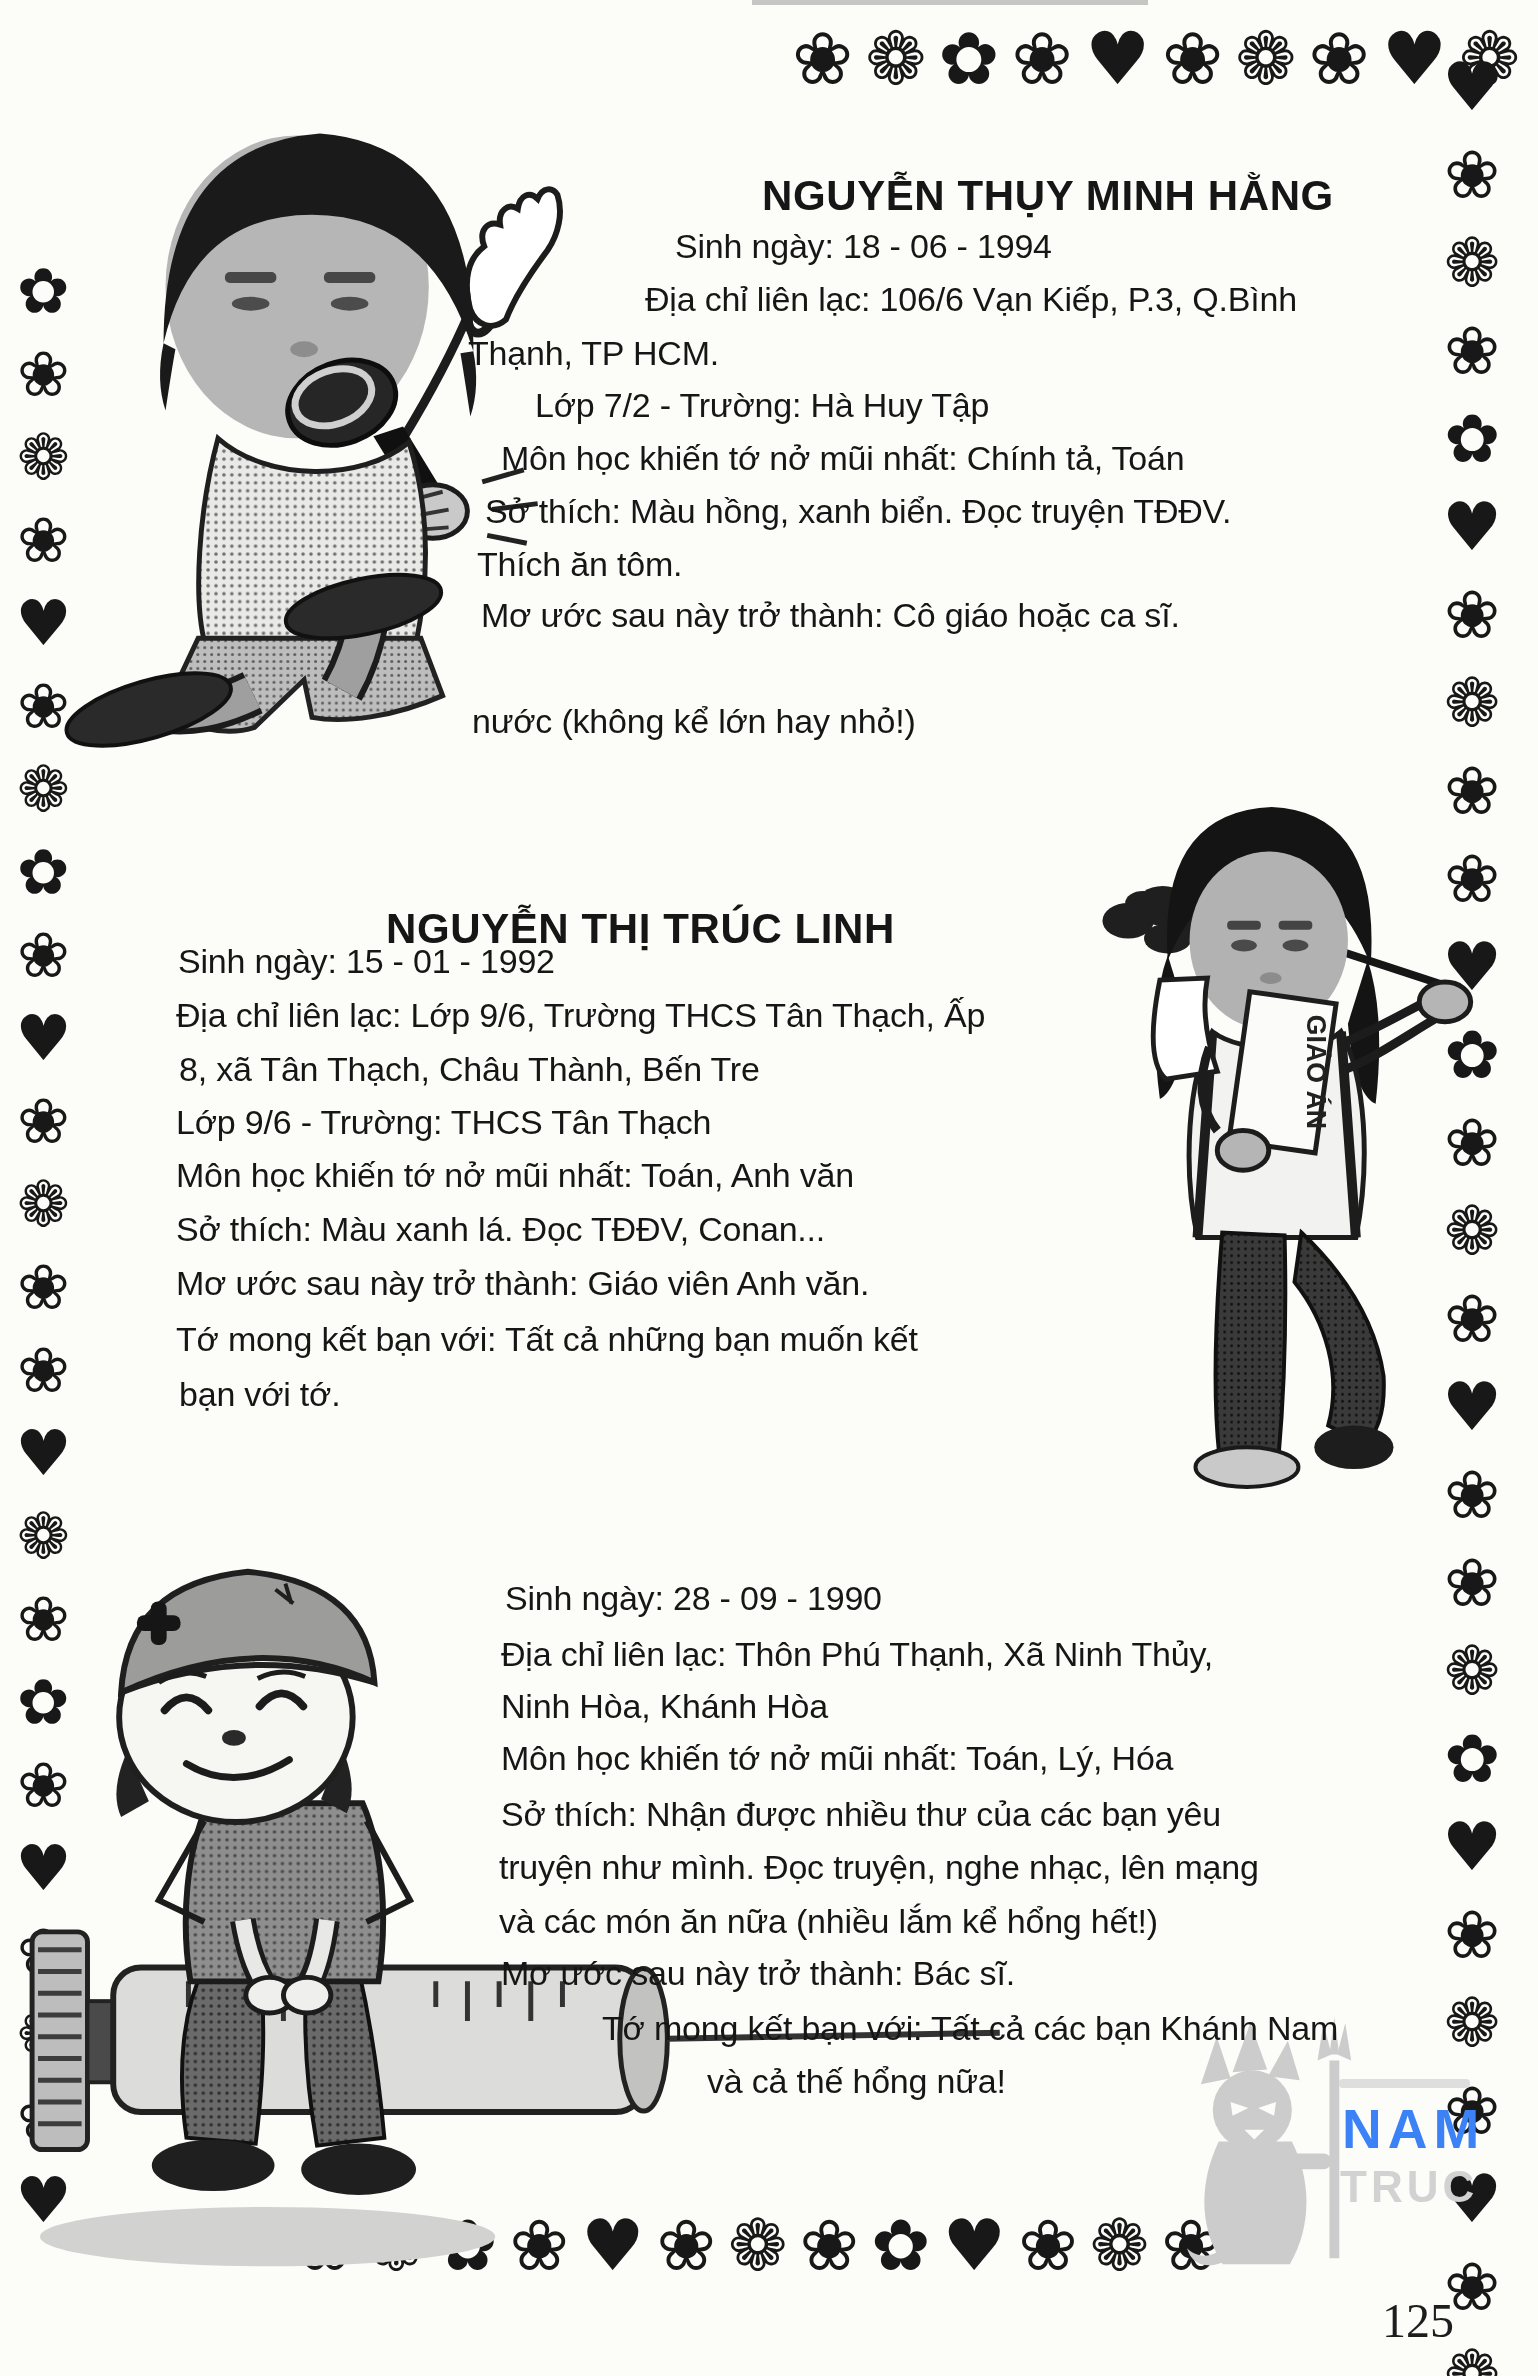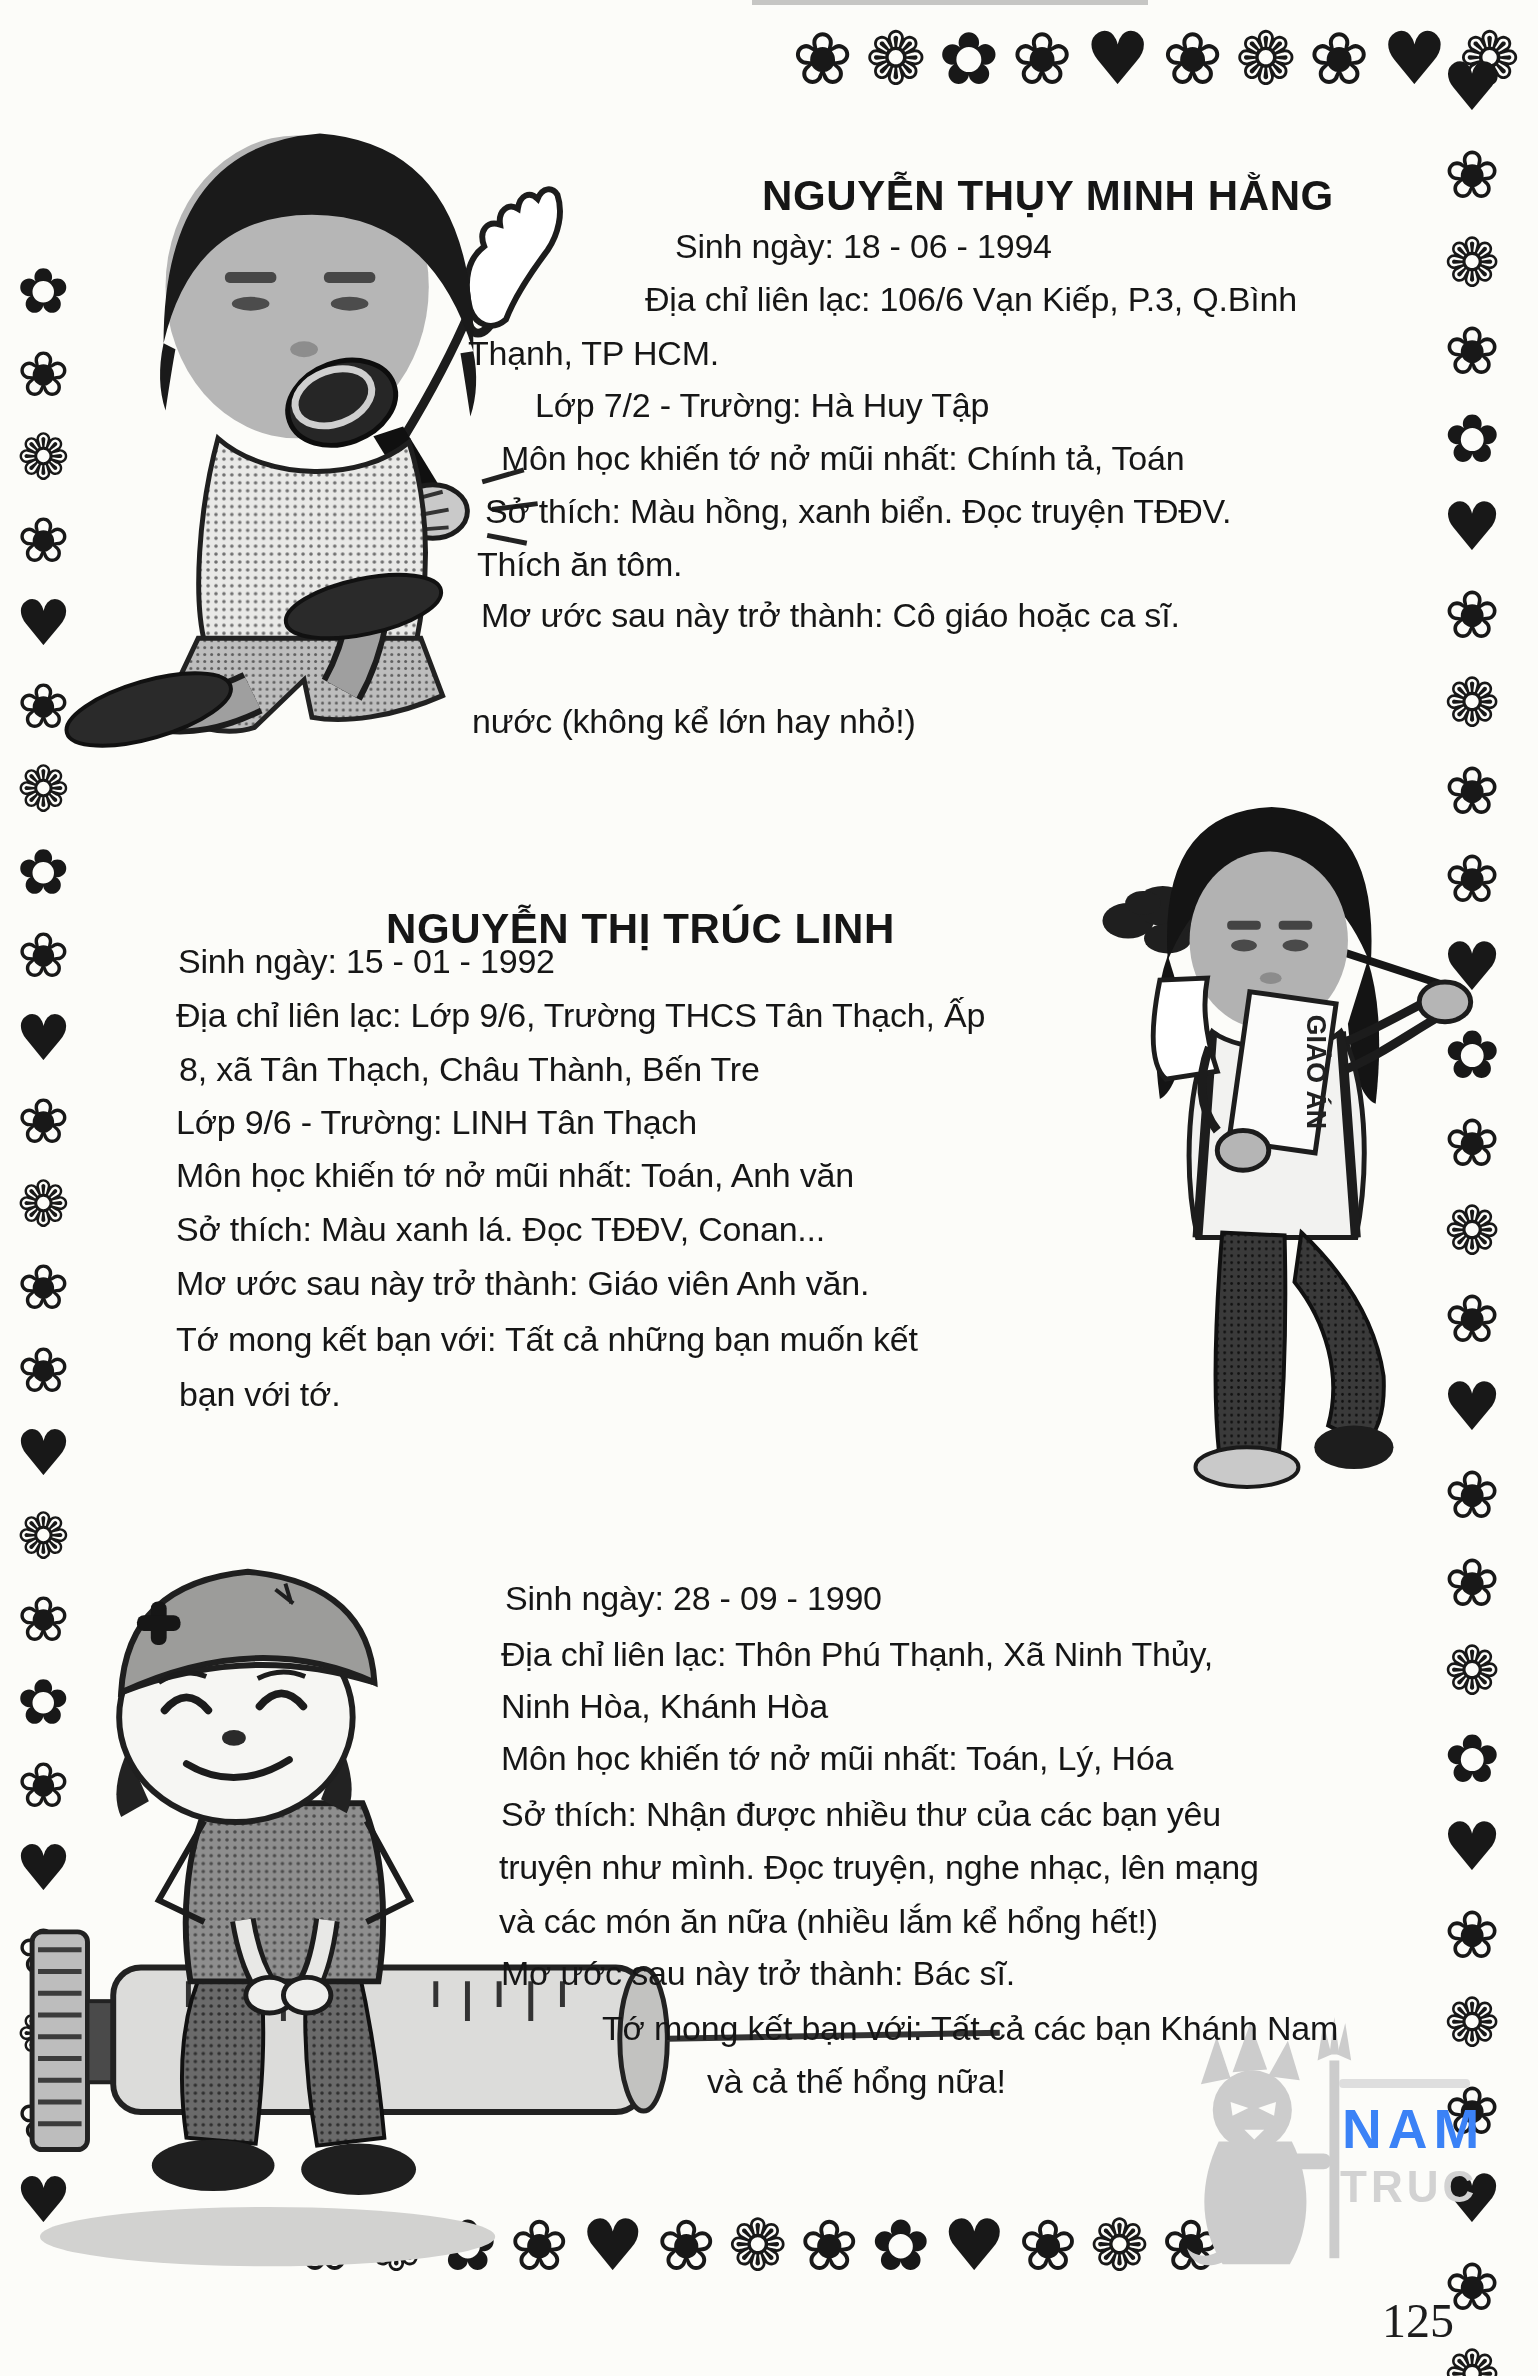--- a/index.html
+++ b/index.html
@@ -217,21 +217,21 @@
   <div class="t" style="left:501px;top:438px"><b>Môn học khiến tớ nở mũi nhất:</b><span> Chính tả, Toán</span></div>
   <div class="t" style="left:485px;top:491px"><b>Sở thích:</b><span> Màu hồng, xanh biển. Đọc truyện TĐĐV.</span></div>
   <div class="t" style="left:477px;top:544px"><b></b><span>Thích ăn tôm.</span></div>
   <div class="t" style="left:481px;top:595px"><b>Mơ ước sau này trở thành:</b><span> Cô giáo hoặc ca sĩ.</span></div>
   <div class="t" style="left:472px;top:701px"><b></b><span>nước (không kể lớn hay nhỏ!)</span></div>
 
   <div class="t title" style="left:386px;top:903px">NGUYỄN THỊ TRÚC LINH</div>
   <div class="t" style="left:178px;top:941px"><b>Sinh ngày:</b><span> 15 - 01 - 1992</span></div>
   <div class="t" style="left:176px;top:995px"><b>Địa chỉ liên lạc:</b><span> Lớp 9/6, Trường THCS Tân Thạch, Ấp</span></div>
   <div class="t" style="left:179px;top:1049px"><b></b><span>8, xã Tân Thạch, Châu Thành, Bến Tre</span></div>
-  <div class="t" style="left:176px;top:1102px"><b>Lớp 9/6 - Trường:</b><span> LINH Tân Thạch</span></div>
+  <div class="t" style="left:176px;top:1102px"><b>Lớp 9/6 - Trường:</b><span> THCS Tân Thạch</span></div>
   <div class="t" style="left:176px;top:1155px"><b>Môn học khiến tớ nở mũi nhất:</b><span> Toán, Anh văn</span></div>
   <div class="t" style="left:176px;top:1209px"><b>Sở thích:</b><span> Màu xanh lá. Đọc TĐĐV, Conan...</span></div>
   <div class="t" style="left:176px;top:1263px"><b>Mơ ước sau này trở thành:</b><span> Giáo viên Anh văn.</span></div>
   <div class="t" style="left:176px;top:1319px"><b>Tớ mong kết bạn với:</b><span> Tất cả những bạn muốn kết</span></div>
   <div class="t" style="left:179px;top:1374px"><b></b><span>bạn với tớ.</span></div>
 
   <div class="t" style="left:505px;top:1578px"><b>Sinh ngày:</b><span> 28 - 09 - 1990</span></div>
   <div class="t" style="left:501px;top:1634px"><b>Địa chỉ liên lạc:</b><span> Thôn Phú Thạnh, Xã Ninh Thủy,</span></div>
   <div class="t" style="left:501px;top:1686px"><b></b><span>Ninh Hòa, Khánh Hòa</span></div>
   <div class="t" style="left:501px;top:1738px"><b>Môn học khiến tớ nở mũi nhất:</b><span> Toán, Lý, Hóa</span></div>

